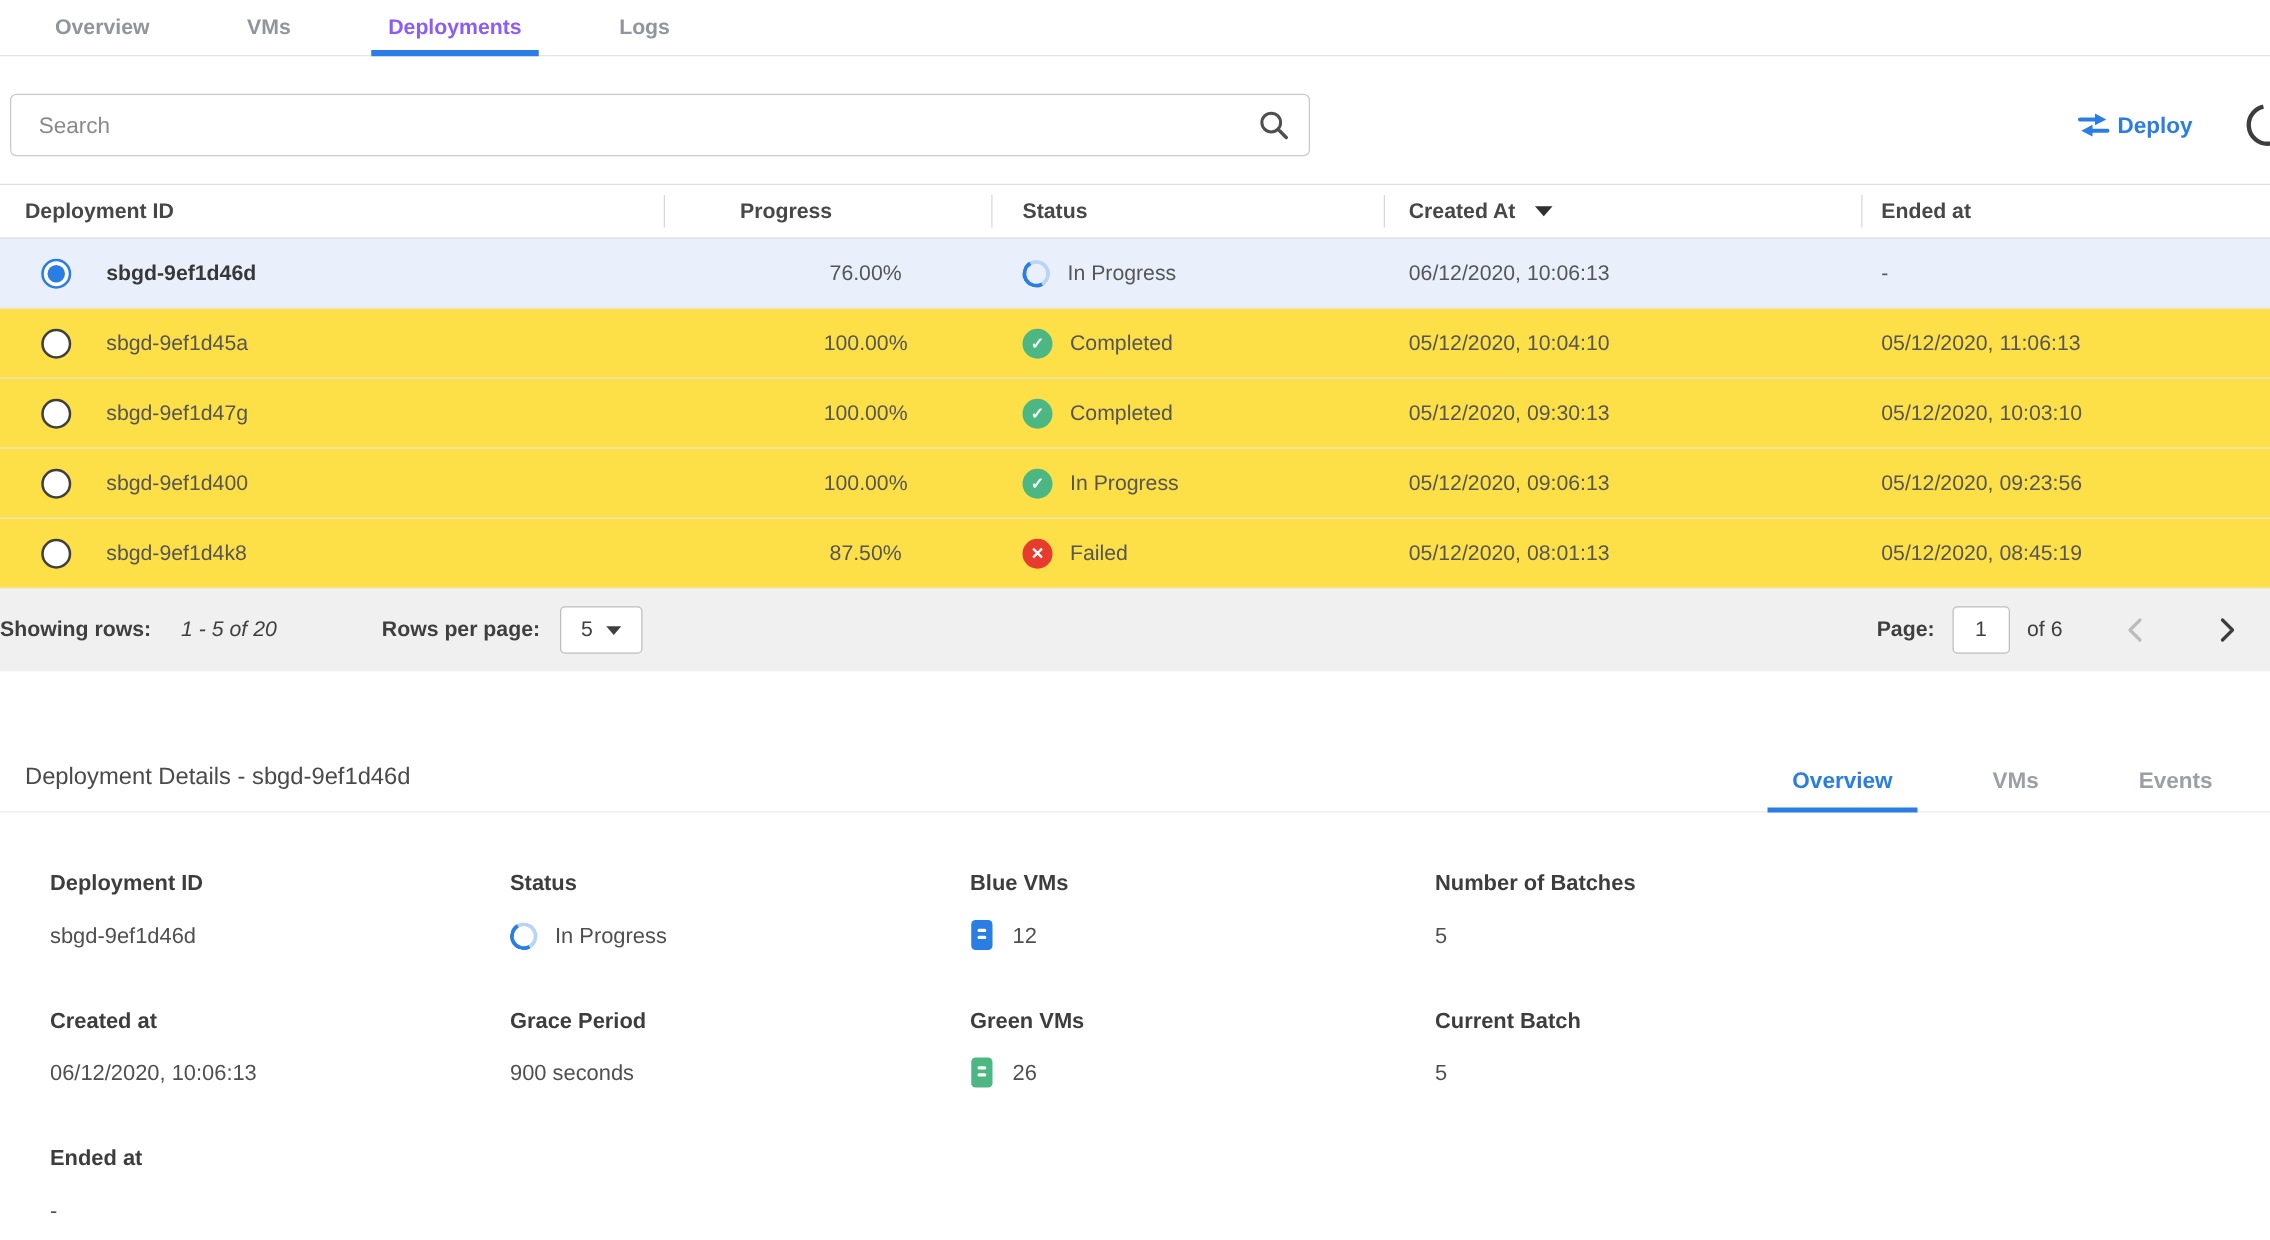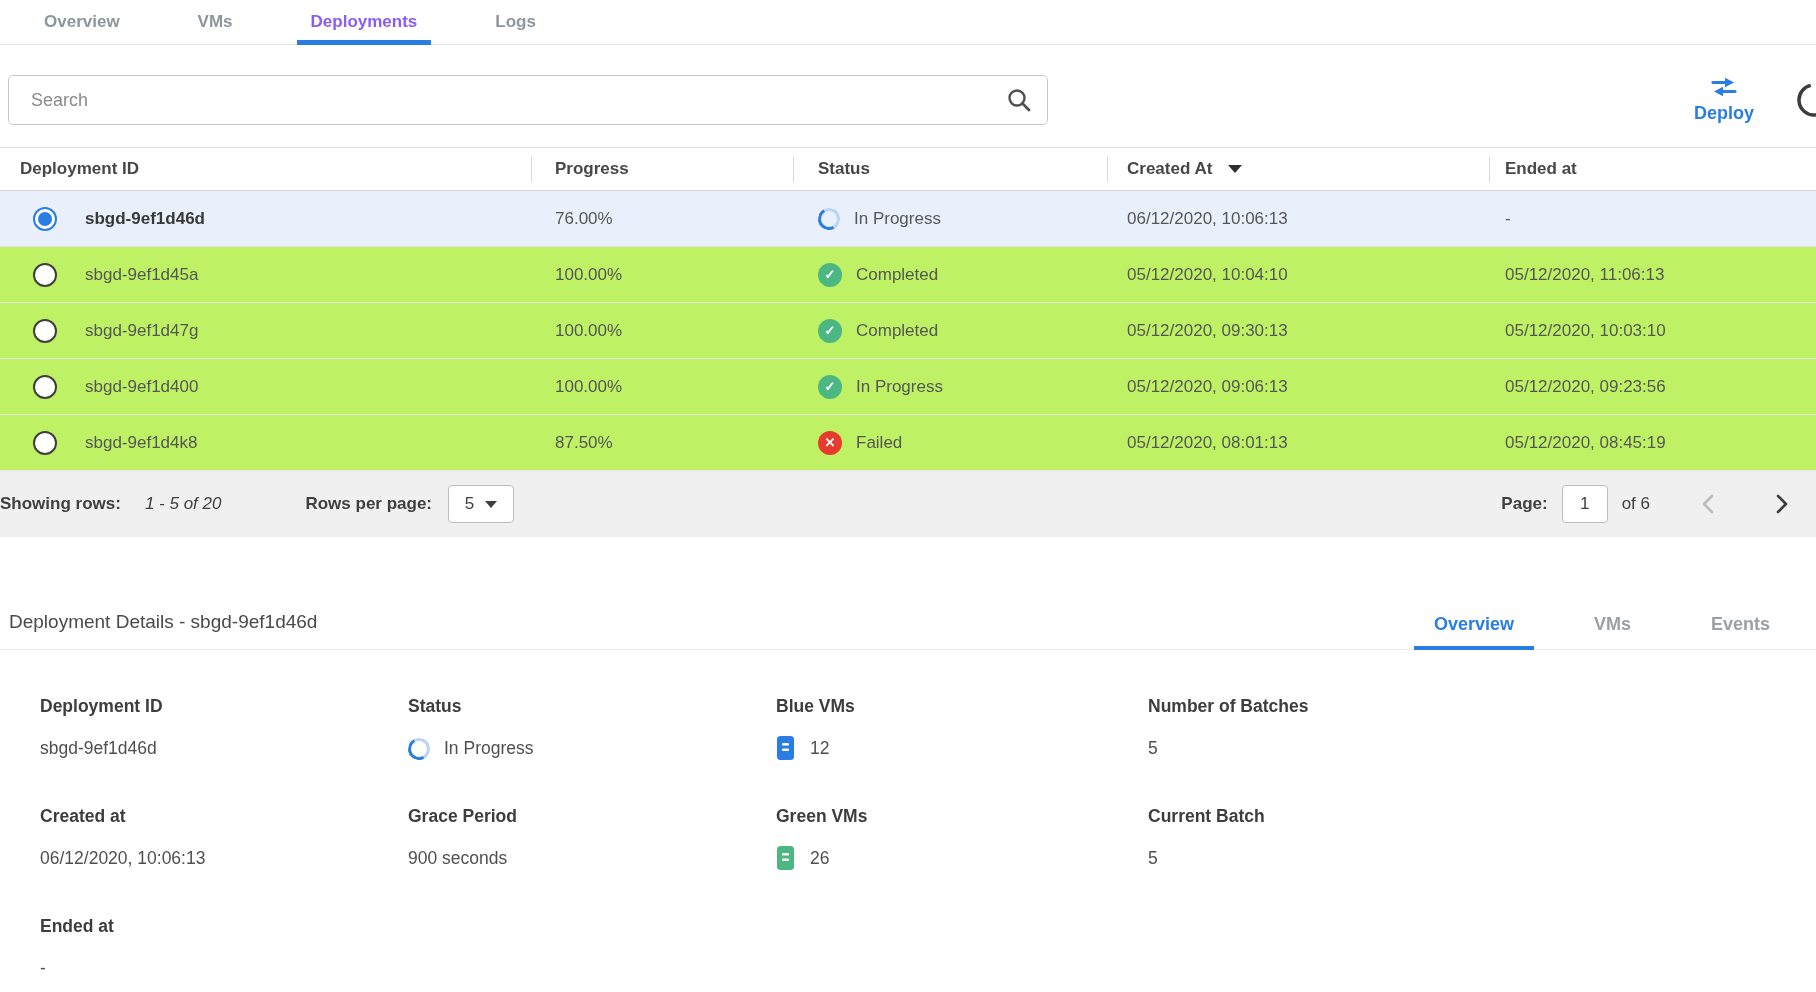--- a/index.html
+++ b/index.html
@@ -18,43 +18,43 @@
   
   .toolbar { position:relative; margin-top:30px; height:50px; display:flex;
     align-items:center; }
   .search-wrap { position:relative; margin-left:8px; width:1040px; height:50px; }
   .search-input { width:100%; height:50px; border:1px solid #c9c9c9;
     border-radius:5px; font-size:18px; padding:0 58px 0 22px; color:#444;
     outline:none; font-family:inherit; }
   .search-input::placeholder { color:#8a8a8a; }
   .search-icon { position:absolute; right:16px; top:12px; width:26px; height:26px; }
   .deploy-btn { position:absolute; right:62px; display:flex; align-items:center;
-    gap:6px; color:#2a7de2; font-weight:bold; font-size:18px; cursor:pointer;flex-direction:column; }
+    gap:6px; color:#2a7de2; font-weight:bold; font-size:18px; cursor:pointer; }
   .refresh-btn { position:absolute; right:-18px; top:5px; width:40px; height:40px;
     cursor:pointer; }
 
   
   .table { margin-top:22px; }
   .thead, .trow { display:grid;
     grid-template-columns:531px 262px 314px 382px 1fr; align-items:center; }
   .thead { height:44px; border-top:1px solid #e2e2e2;
     border-bottom:1px solid #d5d5d5; font-weight:bold; font-size:17px; color:#474747; }
   .th { position:relative; height:100%; display:flex; align-items:center; }
   .th:not(:first-child)::before { content:""; position:absolute; left:0; top:8px;
     bottom:8px; width:1px; background:#d9d9d9; }
   .c1 { padding-left:20px; }
-  .c2 { padding-left:24px; }
+  .c2 { padding-left:61px;text-align:center; }
   .c3 { padding-left:25px; }
   .c4 { padding-left:20px; }
   .c5 { padding-left:16px; }
   .sort-tri { width:0; height:0; margin-left:16px;
     border-left:7px solid transparent; border-right:7px solid transparent;
     border-top:8px solid #2f2f2f; }
   .trow { height:56px; border-bottom:1px solid #e6e6e6; font-size:17px;
-    color:#565656; cursor:pointer; background:#bef264; }
+    color:#565656; cursor:pointer; background:#fde047; }
   .trow.selected { background:#e9effb; }
   .cell-id { display:flex; align-items:center; gap:28px; padding-left:33px; }
   .selected .id-text { font-weight:bold; color:#383838; }
   .radio { width:24px; height:24px; border-radius:50%; border:2.5px solid #3f3f3f;
     position:relative; flex:none; cursor:pointer; background:#fff; }
   .radio.checked { border-color:#2a7de2; }
   .radio.checked::after { content:""; position:absolute; inset:3px;
     background:#2a7de2; border-radius:50%; }
   .status-cell { display:flex; align-items:center; gap:14px; }
   .spinner { width:22px; height:22px; border-radius:50%;
@@ -81,21 +81,21 @@
   .page-group { position:absolute; right:26px; display:flex; align-items:center; }
   .page-input { width:46px; height:38px; border:1px solid #bdbdbd; border-radius:4px;
     text-align:center; font-size:17px; margin:0 14px; background:#fff; color:#3f3f3f;
     outline:none; font-family:inherit; }
   .chev { width:16px; height:22px; cursor:pointer; }
   .chev-prev { margin-left:50px; }
   .chev-next { margin-left:58px; }
 
   
   .details-header { margin-top:74px; display:flex; justify-content:space-between;
-    align-items:flex-end; border-bottom:1px solid #ececec; padding-left:9px; }
+    align-items:flex-end; border-bottom:1px solid #ececec; padding-left:20px; }
   .details-title { font-size:19px; color:#4a4a4a; padding-bottom:16px; }
   .dtabs { display:flex; gap:40px; padding-right:26px; }
   .dtab { font-weight:bold; font-size:18px; color:#9aa0a6; padding:0 20px 14px;
     position:relative; cursor:pointer; }
   .dtab.active { color:#2a7de2; }
   .dtab.active::after { content:""; position:absolute; left:0; right:0; bottom:-1px;
     height:4px; background:#2a7de2; }
   .details-grid { display:grid; grid-template-columns:368px 368px 372px 1fr;
     padding:46px 0 0 40px; row-gap:44px; }
   .flabel { font-weight:bold; font-size:17.5px; color:#3d3d3d; margin-bottom:18px; }

